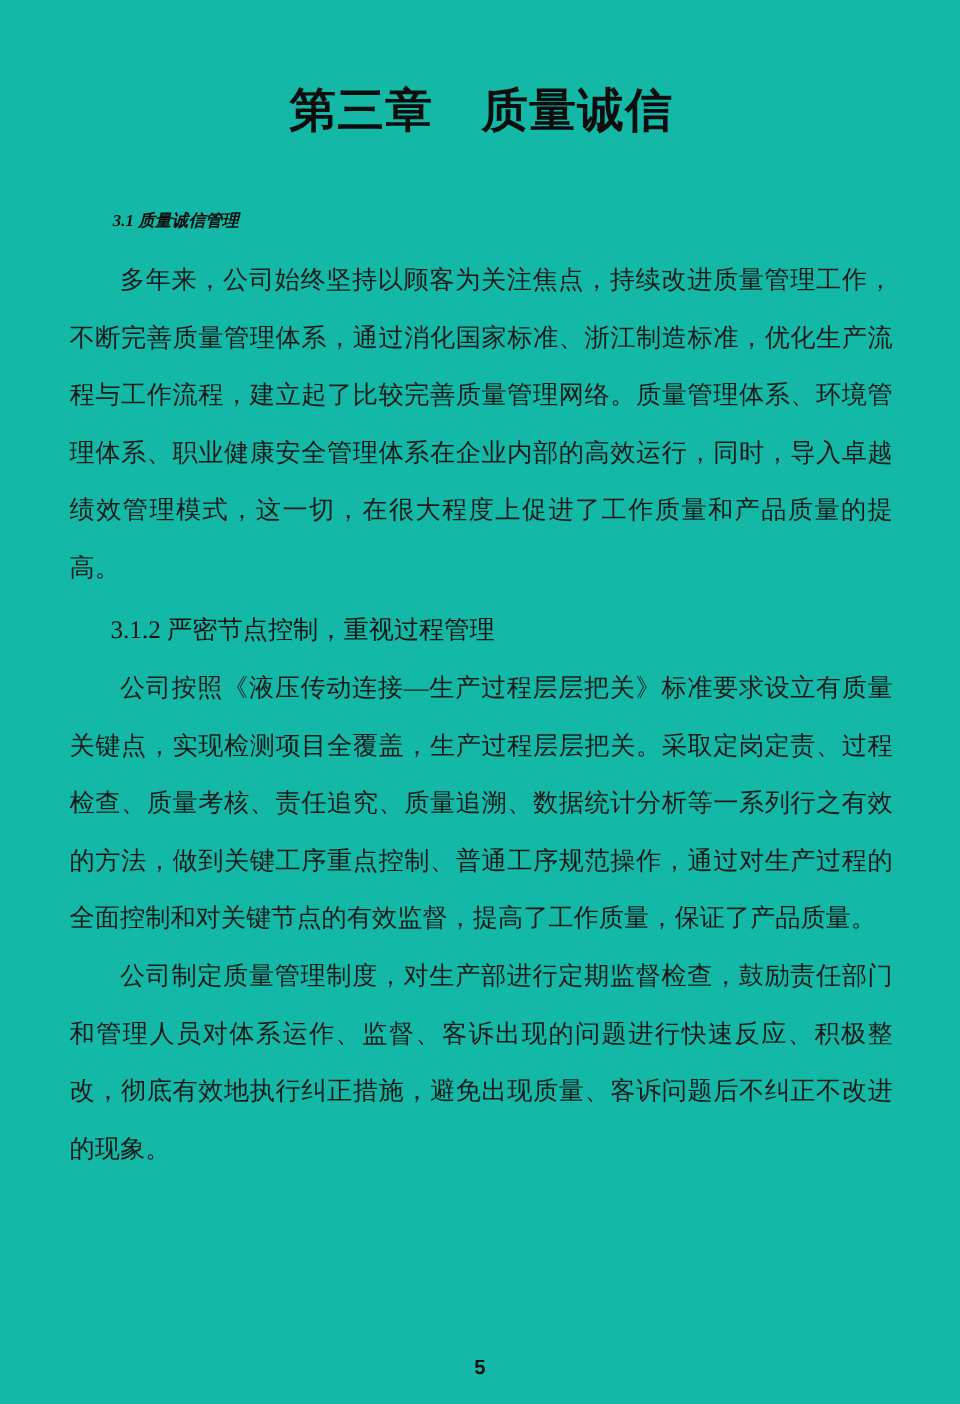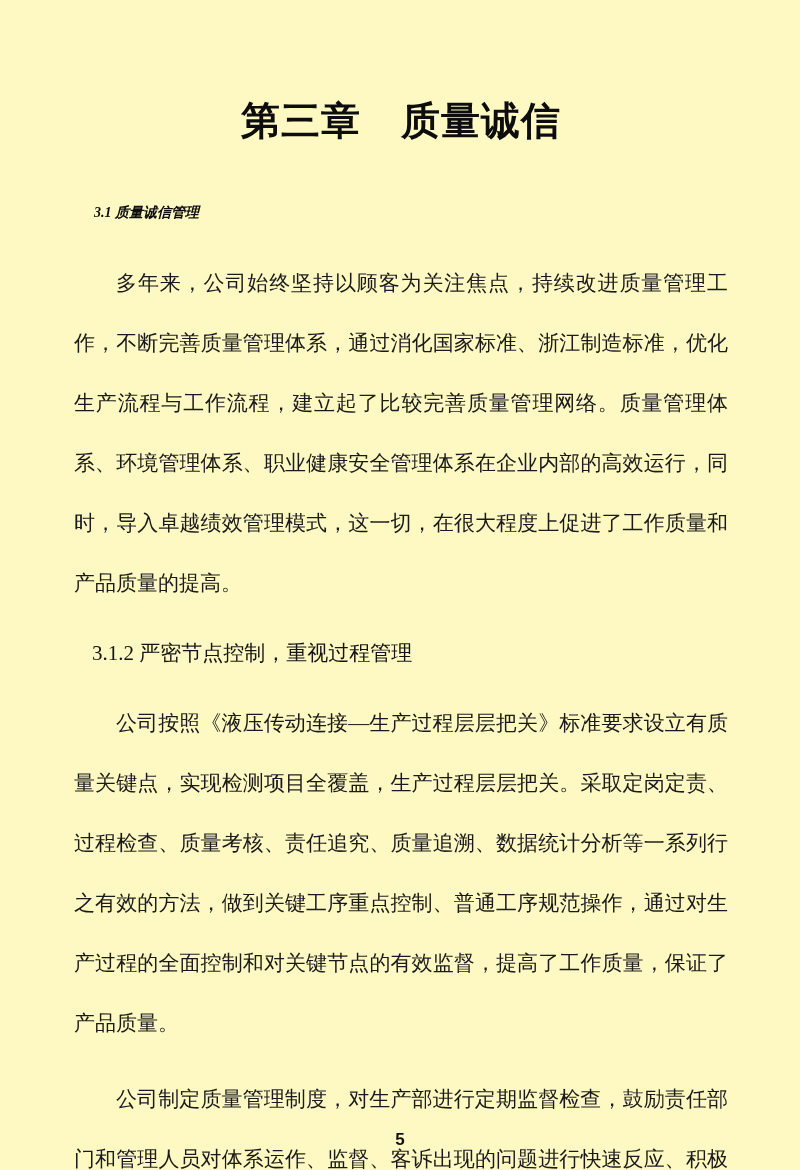--- a/index.html
+++ b/index.html
@@ -5,23 +5,23 @@
   html, body {
     margin: 0;
     padding: 0;
     background: #ffffff;
   }
   .page {
     position: relative;
     width: 800px;
     height: 1170px;
     box-sizing: border-box;
-    background: #fef9c3;
+    background: #14b8a6;
     color: #141414;
-    padding: 76px 56px 0 58px;
+    padding: 48px 56px 0 58px;
     overflow: hidden;
     font-family: "Liberation Serif", "DejaVu Serif", serif;
   }
   .doc-title {
     margin: 22px 0 44px 0;
     text-align: center;
     font-size: 39px;
     line-height: 1.2;
     font-weight: bold;
     color: #0d0d0d;
@@ -36,23 +36,23 @@
     font-style: italic;
   }
   .sub-heading {
     margin: 4px 0 0 34px;
     font-size: 21px;
     line-height: 48px;
     font-weight: normal;
     color: #141414;
   }
   .body-para {
-    margin: 16px;
+    margin: 0;
     font-size: 21px;
-    line-height: 60px;
+    line-height: 48px;
     text-align: justify;
     text-indent: 2em;
     color: #1a1a1a;
   }
   .page-number {
     position: absolute;
     left: 0;
     right: 0;
     bottom: 20px;
     text-align: center;

